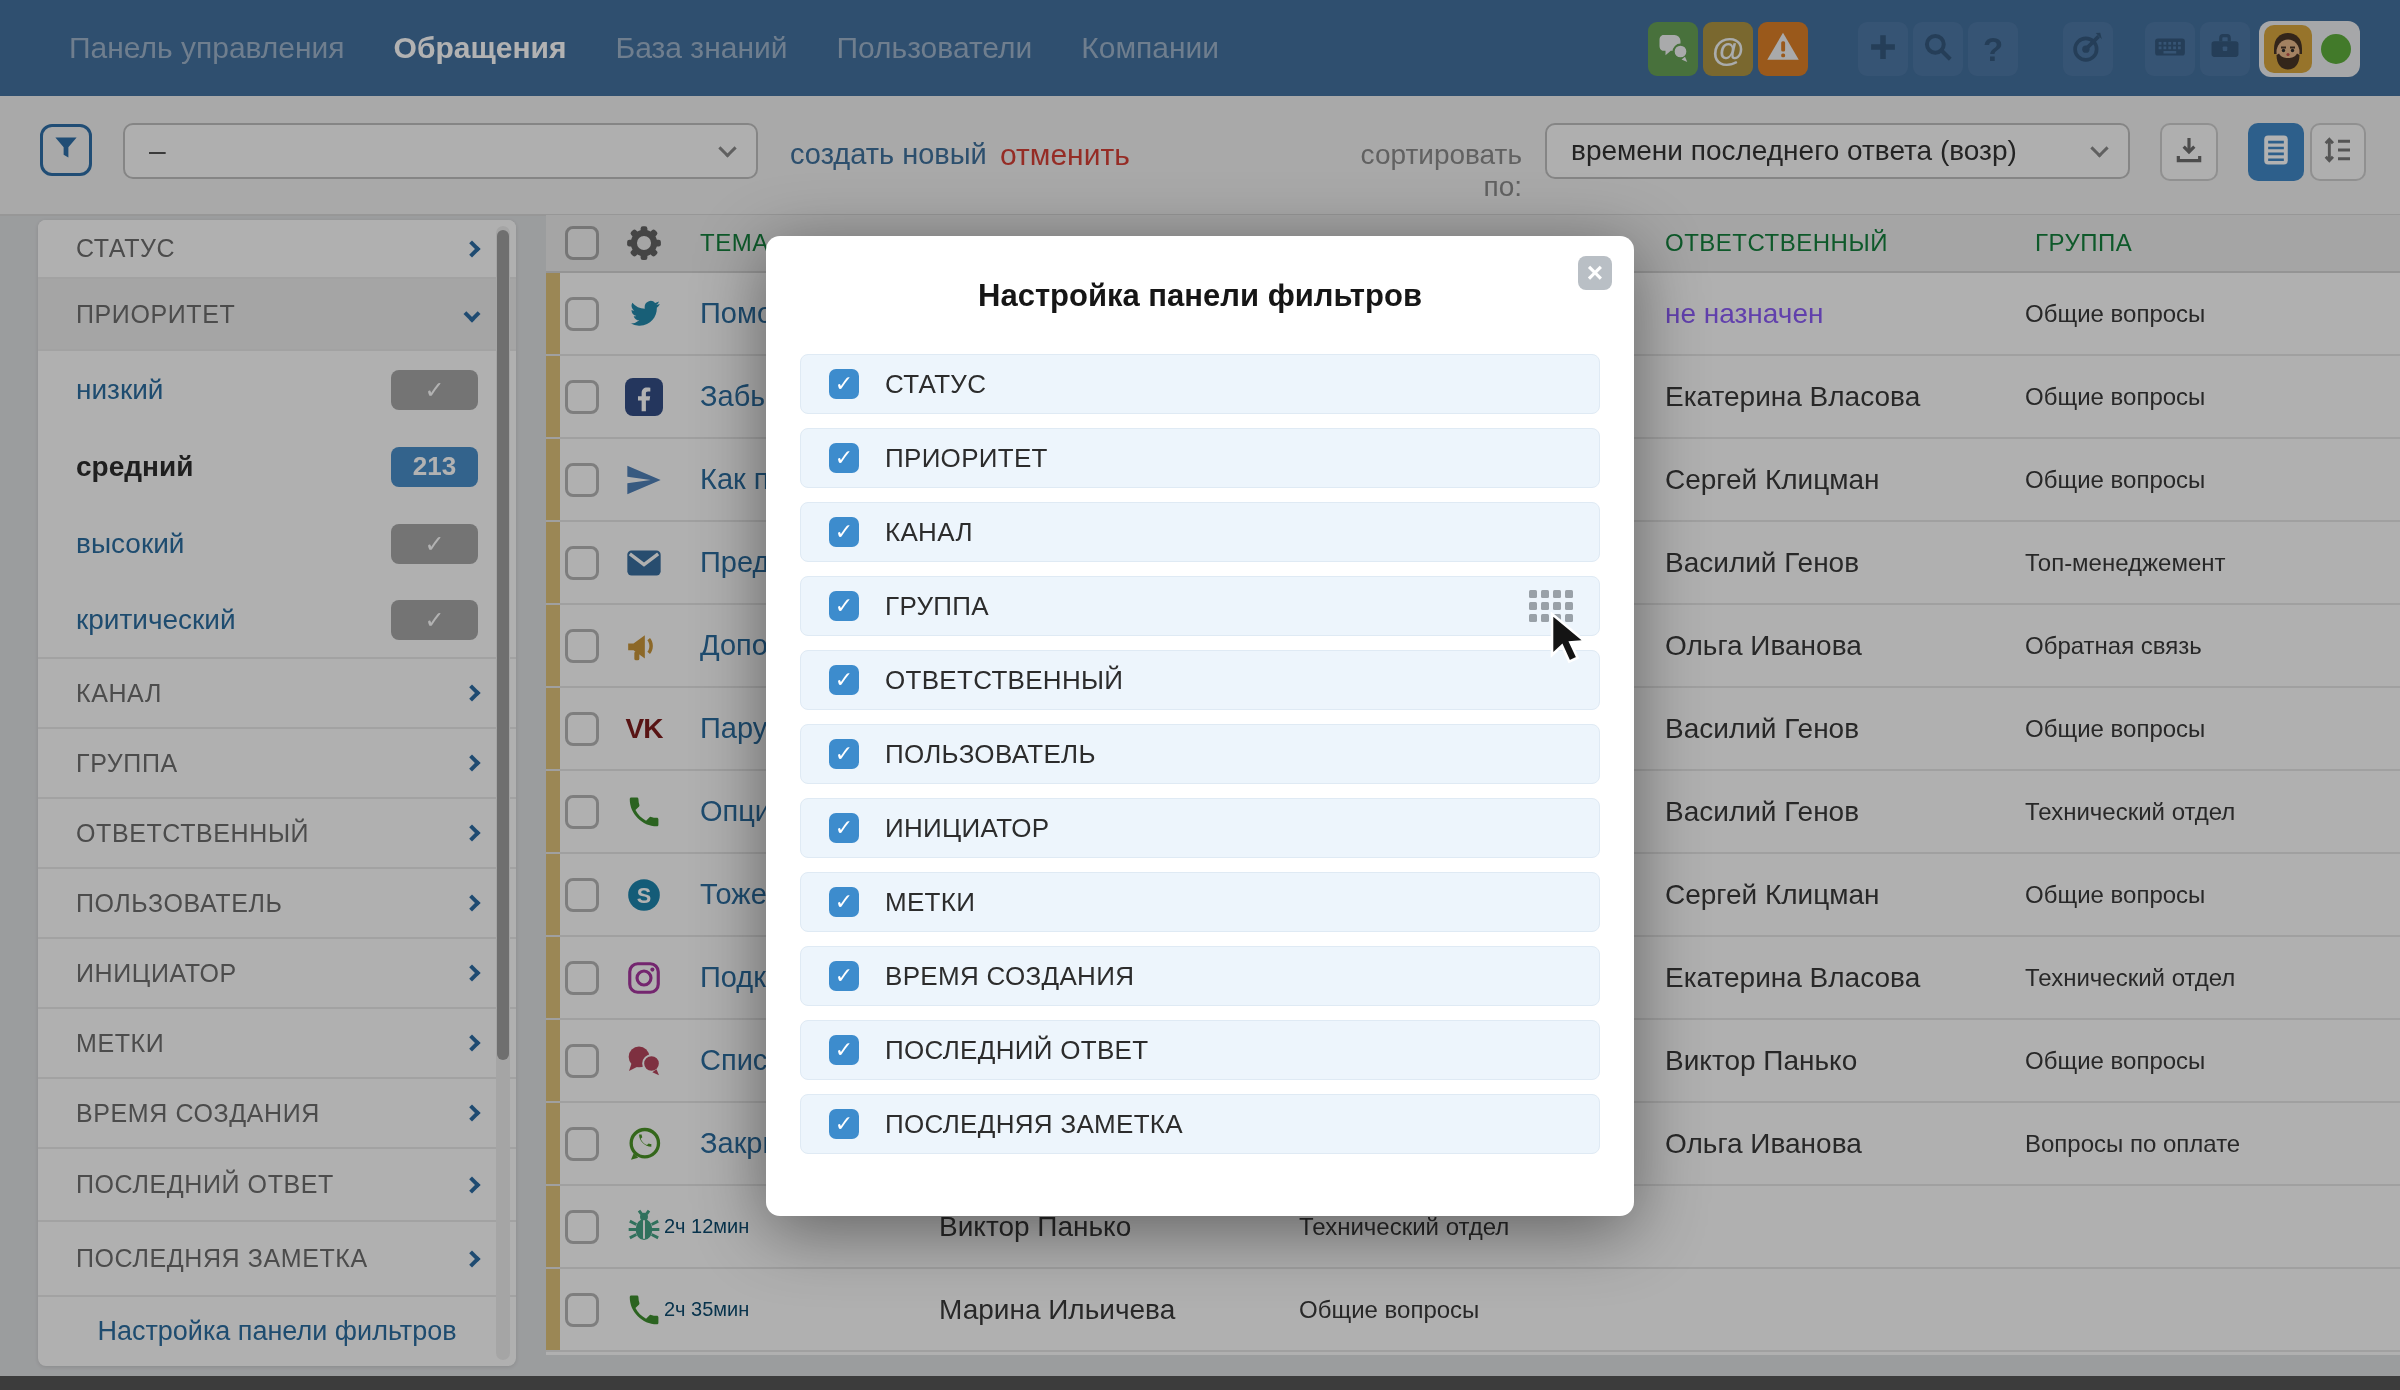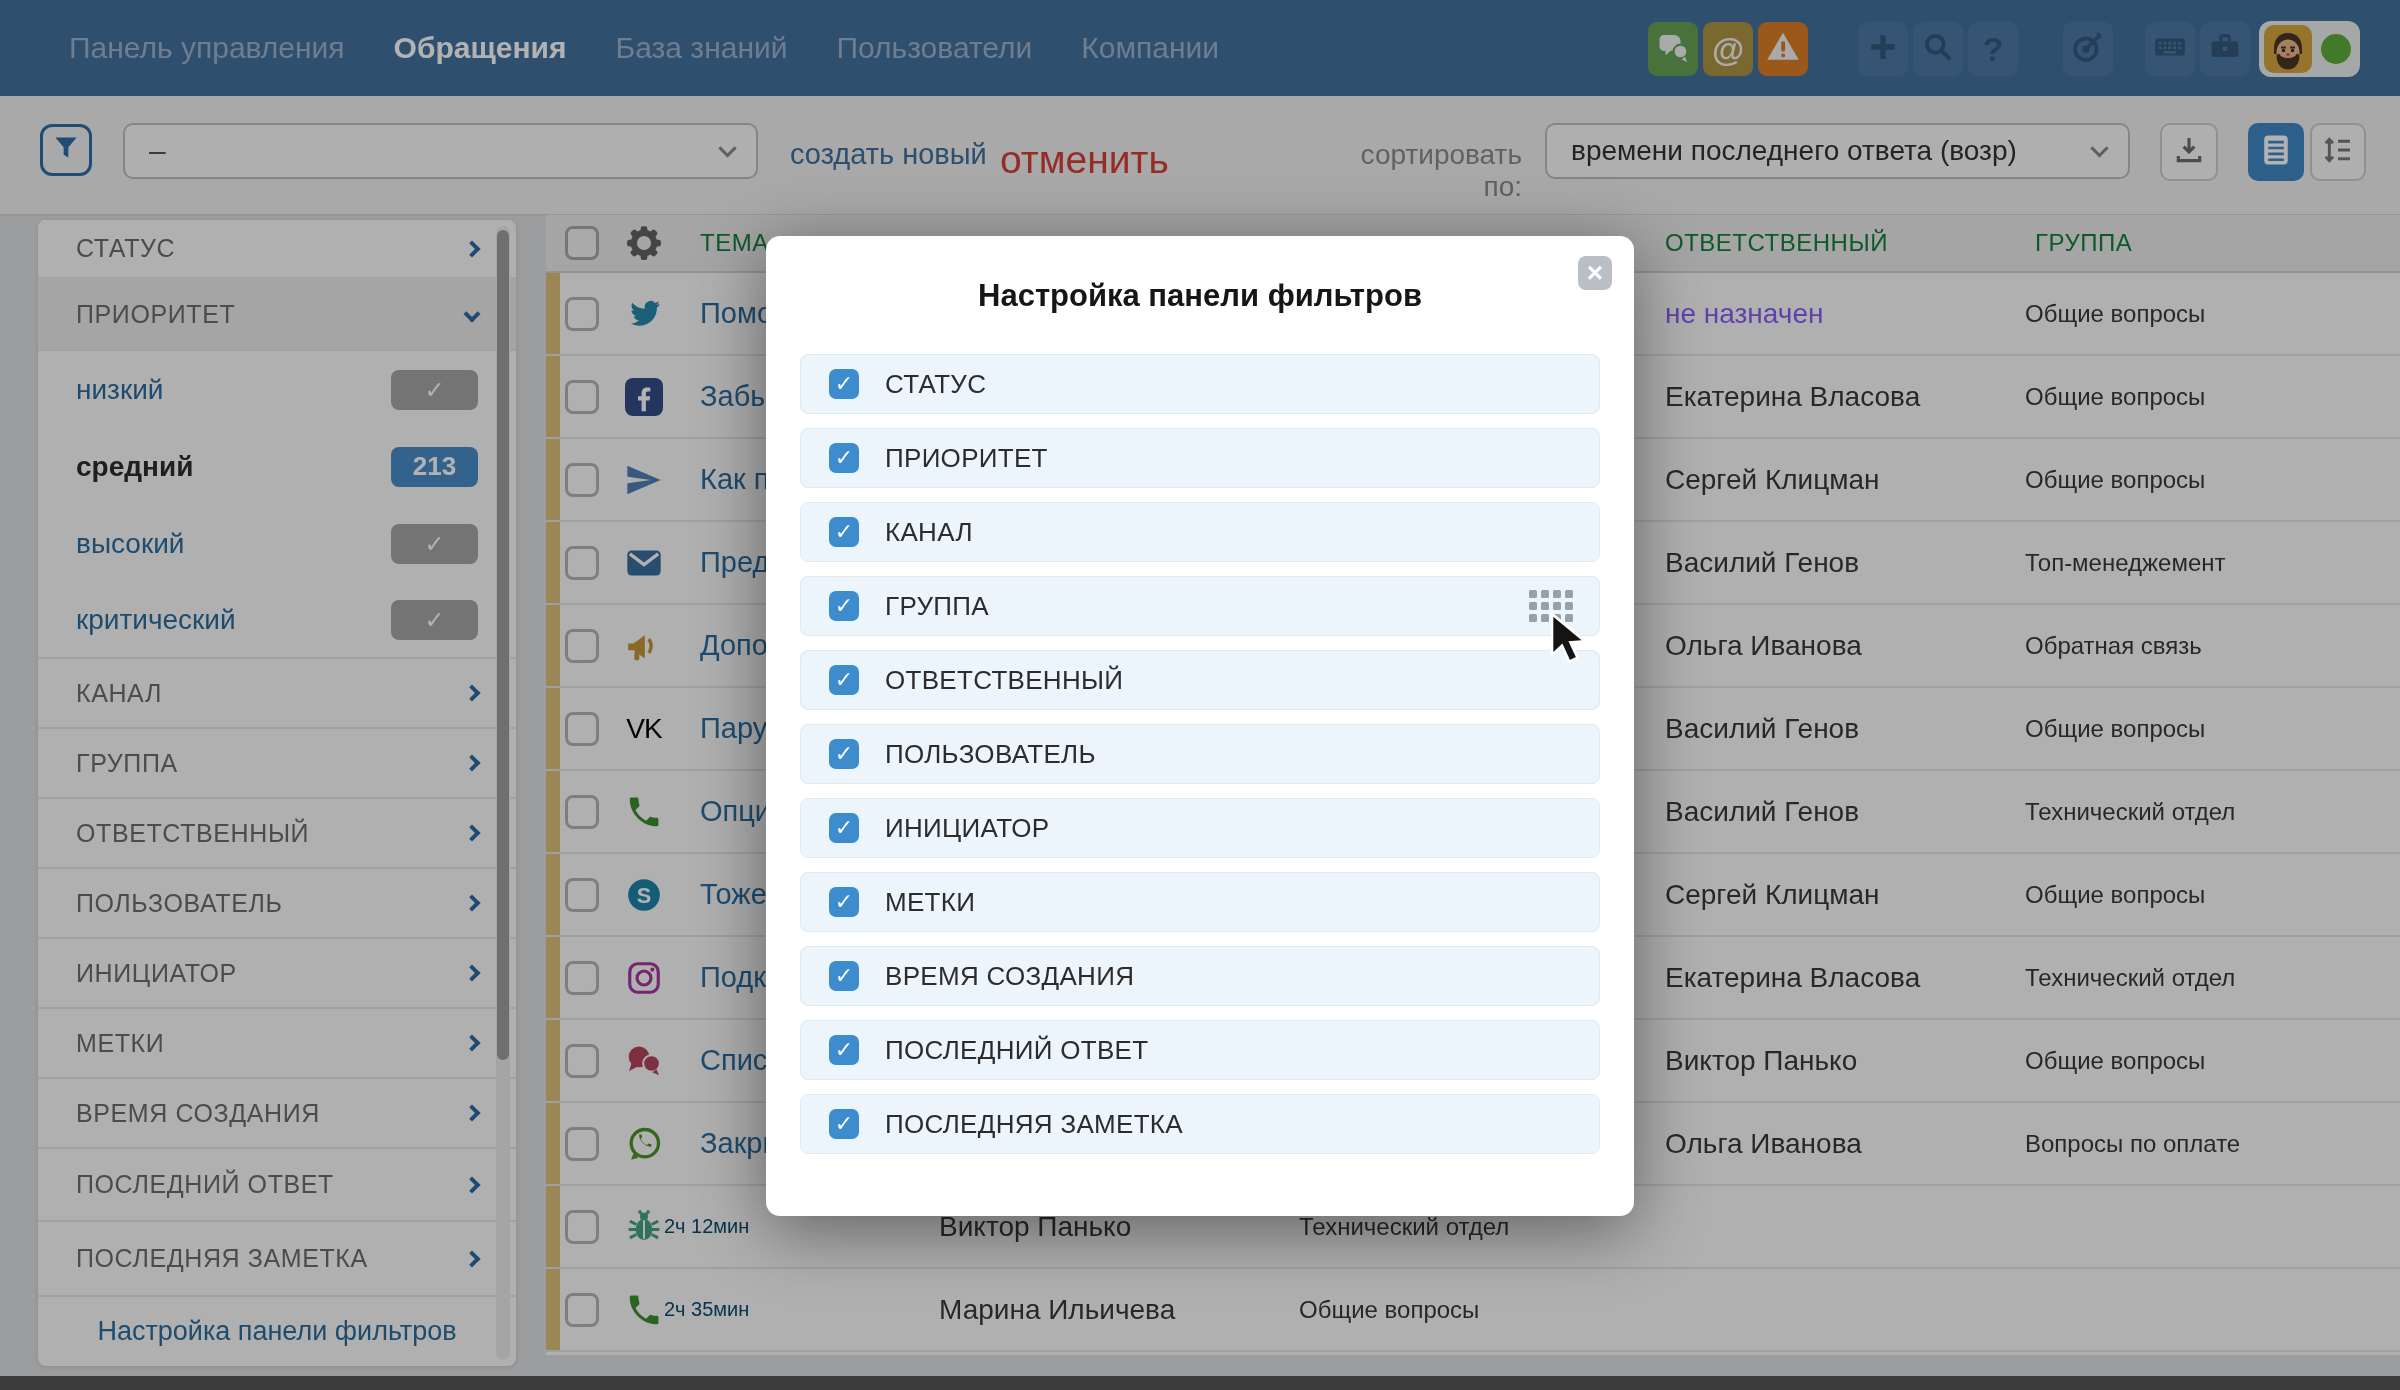--- a/index.html
+++ b/index.html
@@ -26,21 +26,21 @@
   .toolbar{position:absolute;left:0;top:96px;width:2400px;height:120px;background:#f2f2f2;border-bottom:2px solid #d8d8d8;z-index:1}
   .filter-btn{position:absolute;left:40px;top:28px;width:52px;height:52px;border:3px solid #2f6fa8;border-radius:12px;
     display:flex;align-items:center;justify-content:center;background:transparent;cursor:pointer}
   .select{position:absolute;top:27px;height:56px;border:2px solid #bfbfbf;border-radius:10px;background:#fbfbfb;
     display:flex;align-items:center;padding:0 24px;cursor:pointer}
   .filter-select{left:123px;width:635px;color:#555;font-size:30px}
   .sort-select{left:1545px;width:585px;color:#333;font-size:28px}
   .sel-chev{position:absolute;right:22px;top:50%;width:13px;height:13px;border:solid #8a8a8a;border-width:0 3px 3px 0;
     transform:translateY(-70%) rotate(45deg)}
   .link-create{position:absolute;left:790px;top:42px;font-size:29px;color:#3f719d;cursor:pointer;text-decoration:none}
-  .link-cancel{position:absolute;left:1000px;top:42px;font-size:39px;color:#d63f36;cursor:pointer;text-decoration:none}
+  .link-cancel{position:absolute;left:1000px;top:42px;font-size:30px;color:#d63f36;cursor:pointer;text-decoration:none}
   .sort-label{position:absolute;left:1318px;top:43px;width:204px;text-align:right;font-size:28px;color:#8c8c8c}
   .download-btn{position:absolute;left:2160px;top:27px;width:58px;height:58px;border:2px solid #cfcfcf;border-radius:10px;
     background:#fbfbfb;display:flex;align-items:center;justify-content:center;cursor:pointer}
   .view-toggle{position:absolute;left:2248px;top:27px;display:flex;gap:6px}
   .vbtn{width:56px;height:58px;border-radius:10px;display:flex;align-items:center;justify-content:center;cursor:pointer}
   .vbtn.active{background:#4189c7}
   .vbtn.inactive{background:#fbfbfb;border:2px solid #cfcfcf}
 
   
   .sidebar{position:absolute;left:38px;top:220px;width:478px;height:1146px;background:#fdfdfd;border-radius:8px;
@@ -78,21 +78,21 @@
   .trow{height:83px;display:flex;align-items:center;border-bottom:2px solid #e6e6e6;position:relative;background:#fdfdfd}
   .stripe{position:absolute;left:0;top:0;width:14px;height:100%;background:#dfc27a}
   .rcheck{margin-left:19px;width:34px;height:34px;border:3px solid #b5b5b5;border-radius:8px;background:#fdfdfd;flex:none;cursor:pointer}
   .cicon{margin-left:25px;width:40px;height:44px;flex:none;display:flex;align-items:center;justify-content:center}
   .topic{margin-left:36px;width:690px;flex:none;font-size:29px;color:#2c6da0;white-space:nowrap;overflow:hidden;
     text-decoration:none;cursor:pointer}
   .time{width:182px;flex:none;text-align:left;font-size:20px;color:#0c4a6e;white-space:nowrap}
   .resp{margin-left:93px;width:360px;flex:none;font-size:28px;color:#3a3a3a;white-space:nowrap;overflow:hidden}
   .resp.muted{color:#8b5cf6}
   .group{margin-left:0;flex:1;font-size:24px;color:#3a3a3a;white-space:nowrap;overflow:hidden}
-  .vk-letters{font-size:28px;font-weight:400;color:#000000;letter-spacing:-1px}
+  .vk-letters{font-size:28px;font-weight:700;color:#7f1d1d;letter-spacing:-1px}
 
   .footer-strip{position:absolute;left:0;top:1376px;width:2400px;height:14px;background:#565656;z-index:1}
 
   
   .overlay{position:absolute;left:0;top:0;width:2400px;height:1390px;background:rgba(0,0,0,.30);z-index:50}
   .modal{position:absolute;left:766px;top:236px;width:868px;height:980px;background:#ffffff;border-radius:14px;z-index:100;
     box-shadow:0 14px 70px rgba(0,0,0,.45)}
   .modal-close{position:absolute;right:22px;top:20px;width:34px;height:34px;border-radius:8px;background:#b9bfc5;color:#fff;
     font-size:28px;font-weight:bold;display:flex;align-items:center;justify-content:center;border:none;cursor:pointer;line-height:1}
   .modal-title{margin-top:42px;text-align:center;font-size:31px;font-weight:bold;color:#161616}

